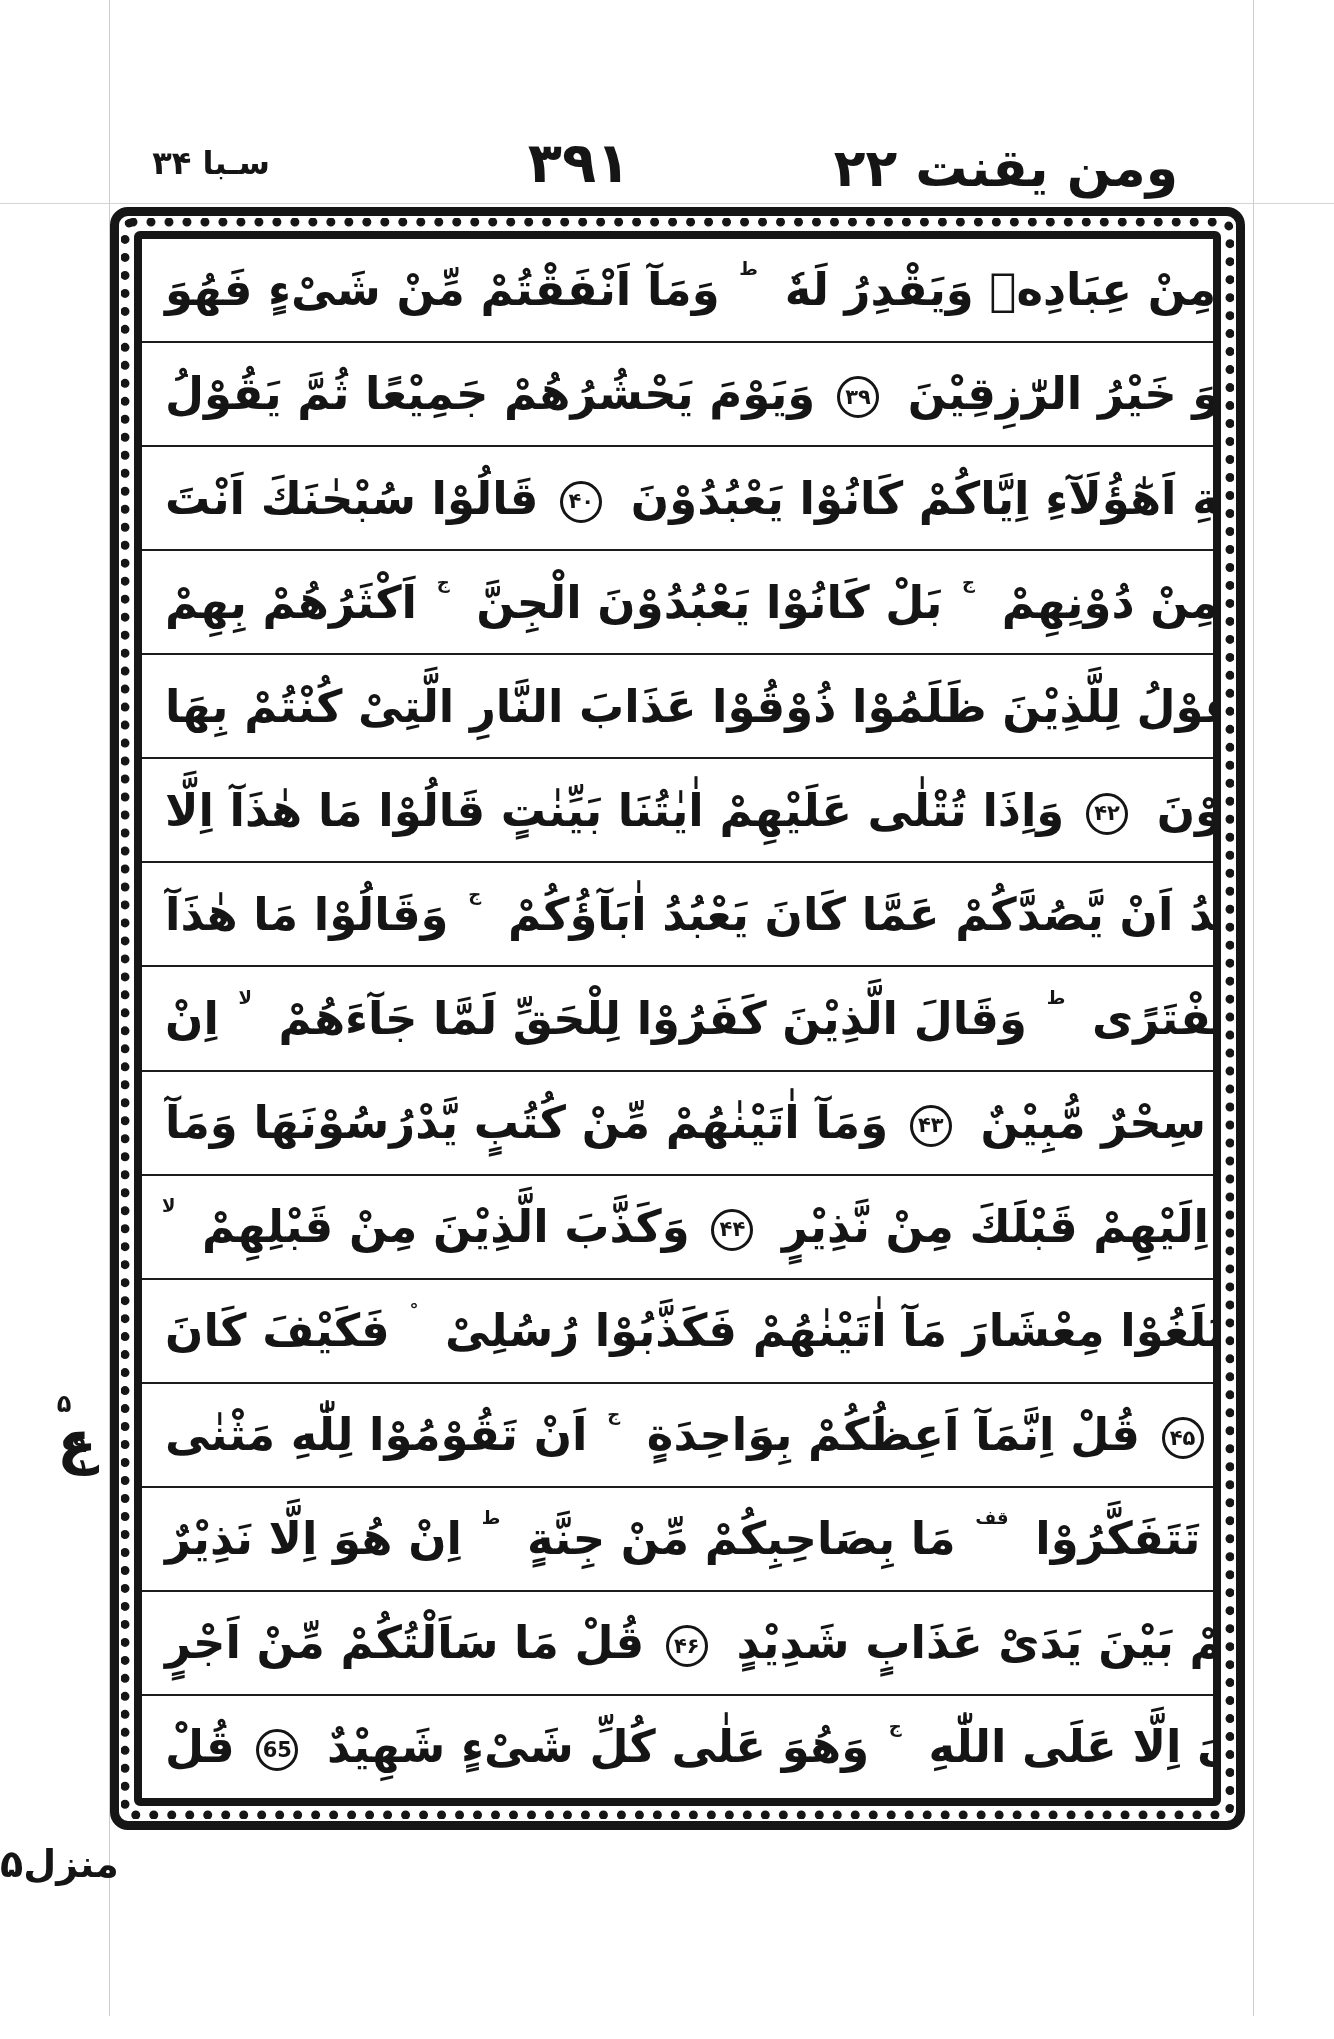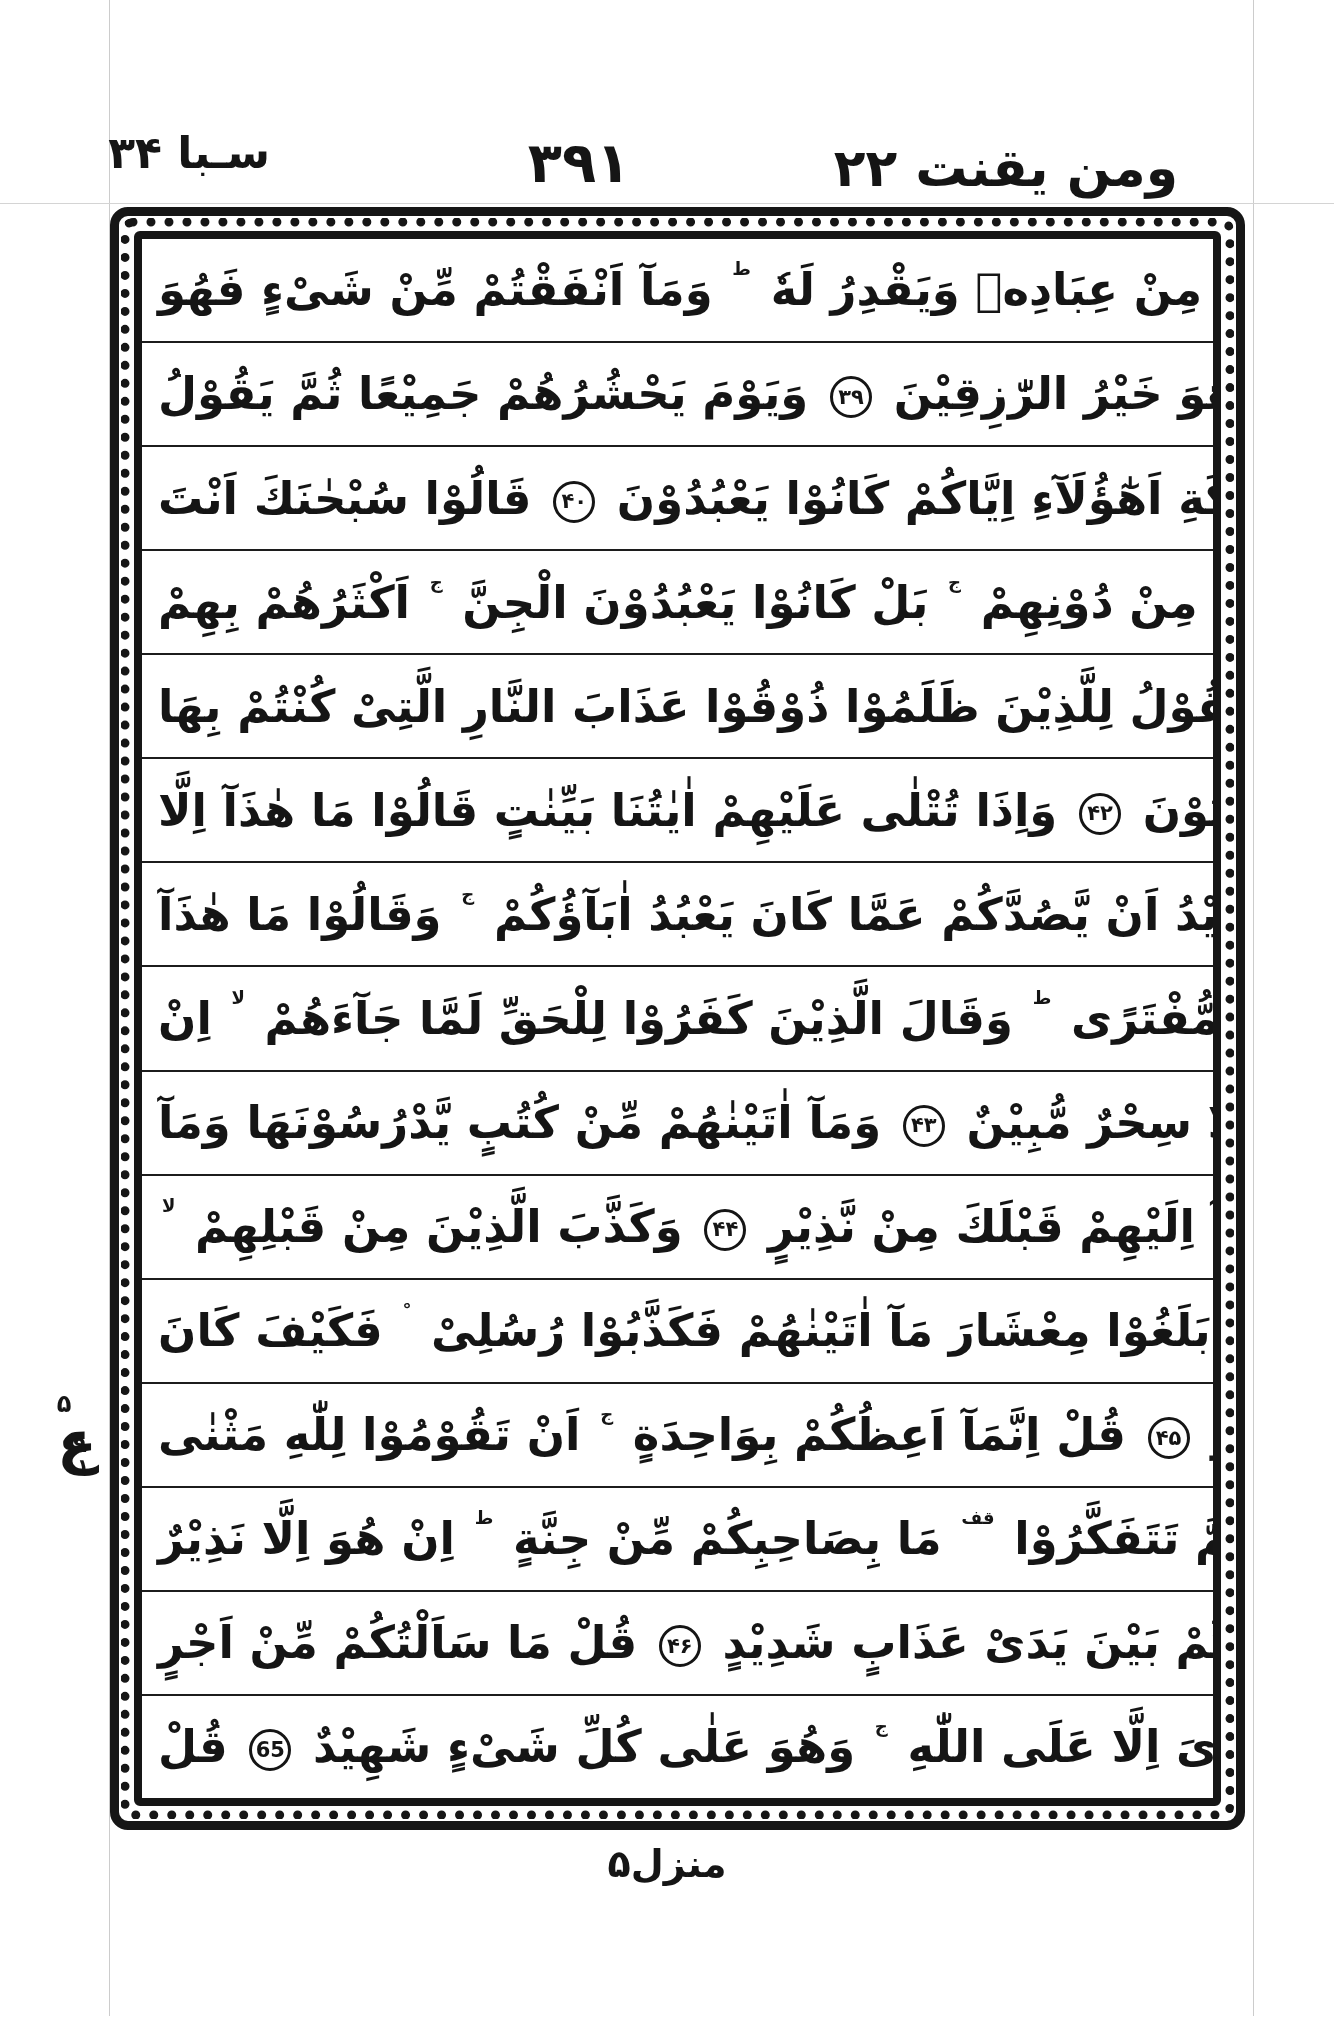--- a/index.html
+++ b/index.html
@@ -7,53 +7,53 @@
   body { font-family:"DejaVu Sans", sans-serif; color:#151515; position:relative; }
 
   
   .guide-v { position:absolute; top:0; width:1px; background:#cccccc; }
   .guide-v.left  { left:109px;  height:2016px; }
   .guide-v.right { left:1253px; height:2016px; }
   .guide-h { position:absolute; left:0; top:203px; width:1334px; height:1px; background:#d4d4d4; }
 
   
   .hdr { position:absolute; font-weight:700; white-space:nowrap; direction:rtl; }
-  .hdr-surah { left:140px; top:127px; width:130px; font-size:44px; text-align:left; }
+  .hdr-surah { left:140px; top:144px; width:130px; font-size:32px; text-align:right; }
   .hdr-page  { left:0; top:130px; width:1158px; text-align:center; font-size:56px; letter-spacing:6px; }
   .hdr-juz   { right:156px; top:138px; font-size:52px; }
 
   
   .frame-outer { position:absolute; left:110px; top:207px; width:1135px; height:1623px;
                  border:9px solid #161616; border-radius:18px; }
   .frame-beads { position:absolute; inset:2px; border:9px dotted #161616; border-radius:12px; }
   .frame-inner { position:absolute; inset:4px; border:8px solid #161616; border-radius:6px; }
   .text-area   { position:absolute; inset:0; display:flex; flex-direction:column; }
 
   
   .mline { flex:1; display:flex; align-items:center; border-bottom:2px solid #1c1c1c; padding:0 16px; overflow:hidden; }
   .mline:last-child { border-bottom:none; }
   .line-text { flex:1; direction:rtl; unicode-bidi:embed; text-align:justify; text-align-last:justify;
                font-size:45px; font-weight:700; line-height:1.45; white-space:nowrap; }
-  .seg { letter-spacing:0px; }
+  .seg { letter-spacing:0px;margin-left:7px; }
   .ayah-marker { display:inline-flex; align-items:center; justify-content:center;
                  width:42px; height:42px; border:3px solid #151515; border-radius:50%;
                  font-size:21px; font-weight:700; vertical-align:middle; margin:0 6px; line-height:1;
                  letter-spacing:0; }
   .waqf { font-size:18px; font-weight:700; vertical-align:super; position:relative; top:-14px; margin:0 4px; }
 
   
   .ruku { position:absolute; left:40px; top:1392px; width:74px; height:140px; text-align:center;
           font-weight:700; direction:rtl; }
   .ruku .r-upper  { display:block; font-size:24px; margin-left:-26px; line-height:1; }
   .ruku .r-ain    { display:block; font-size:58px; line-height:0.9; }
   .ruku .r-lower  { display:block; font-size:22px; margin-top:-34px; margin-right:-6px; line-height:1; }
   .ruku .r-bottom { display:block; font-size:20px; line-height:1; }
 
   
-  .footer-manzil { position:absolute; left:0; top:1842px; width:1334px; text-align:center;
+  .footer-manzil { position:absolute; left:0; top:1842px; width:1334px; text-align:left;
                    font-size:38px; font-weight:700; direction:rtl; }
 </style>
 </head>
 <body>
 
 <div class="guide-v left"></div>
 <div class="guide-v right"></div>
 <div class="guide-h"></div>
 
 <div class="hdr hdr-surah">سـبا ۳۴</div>

